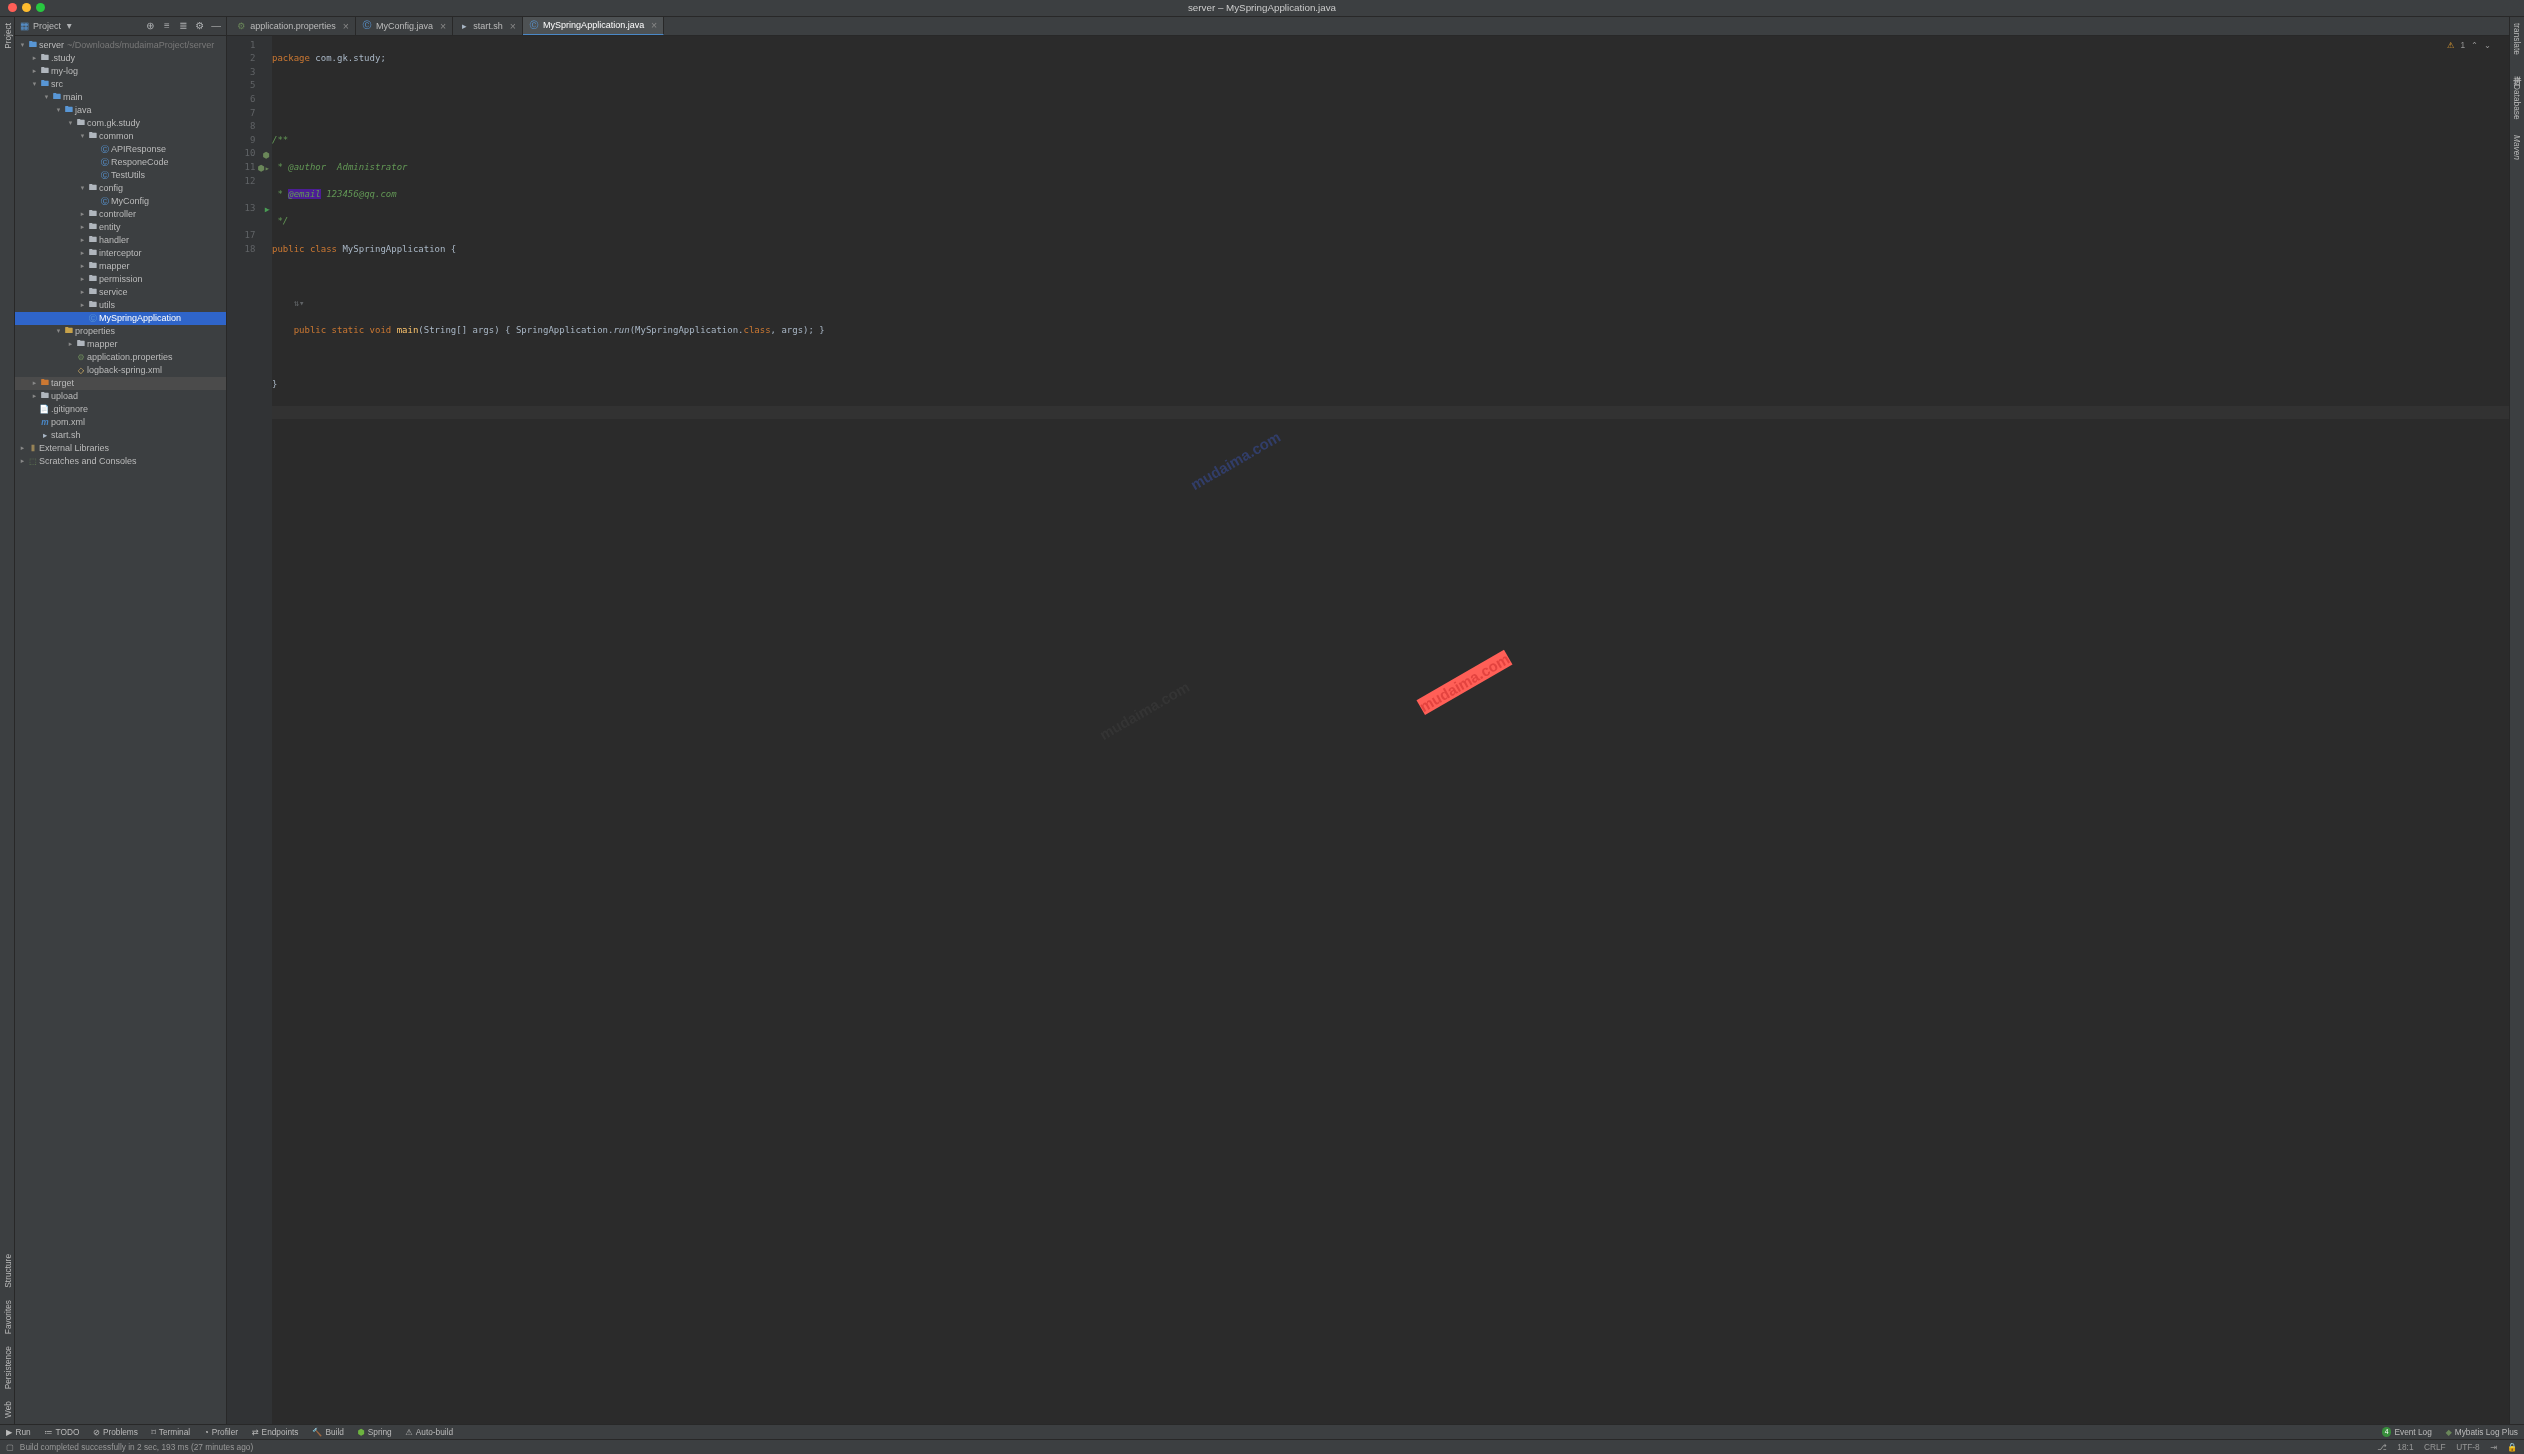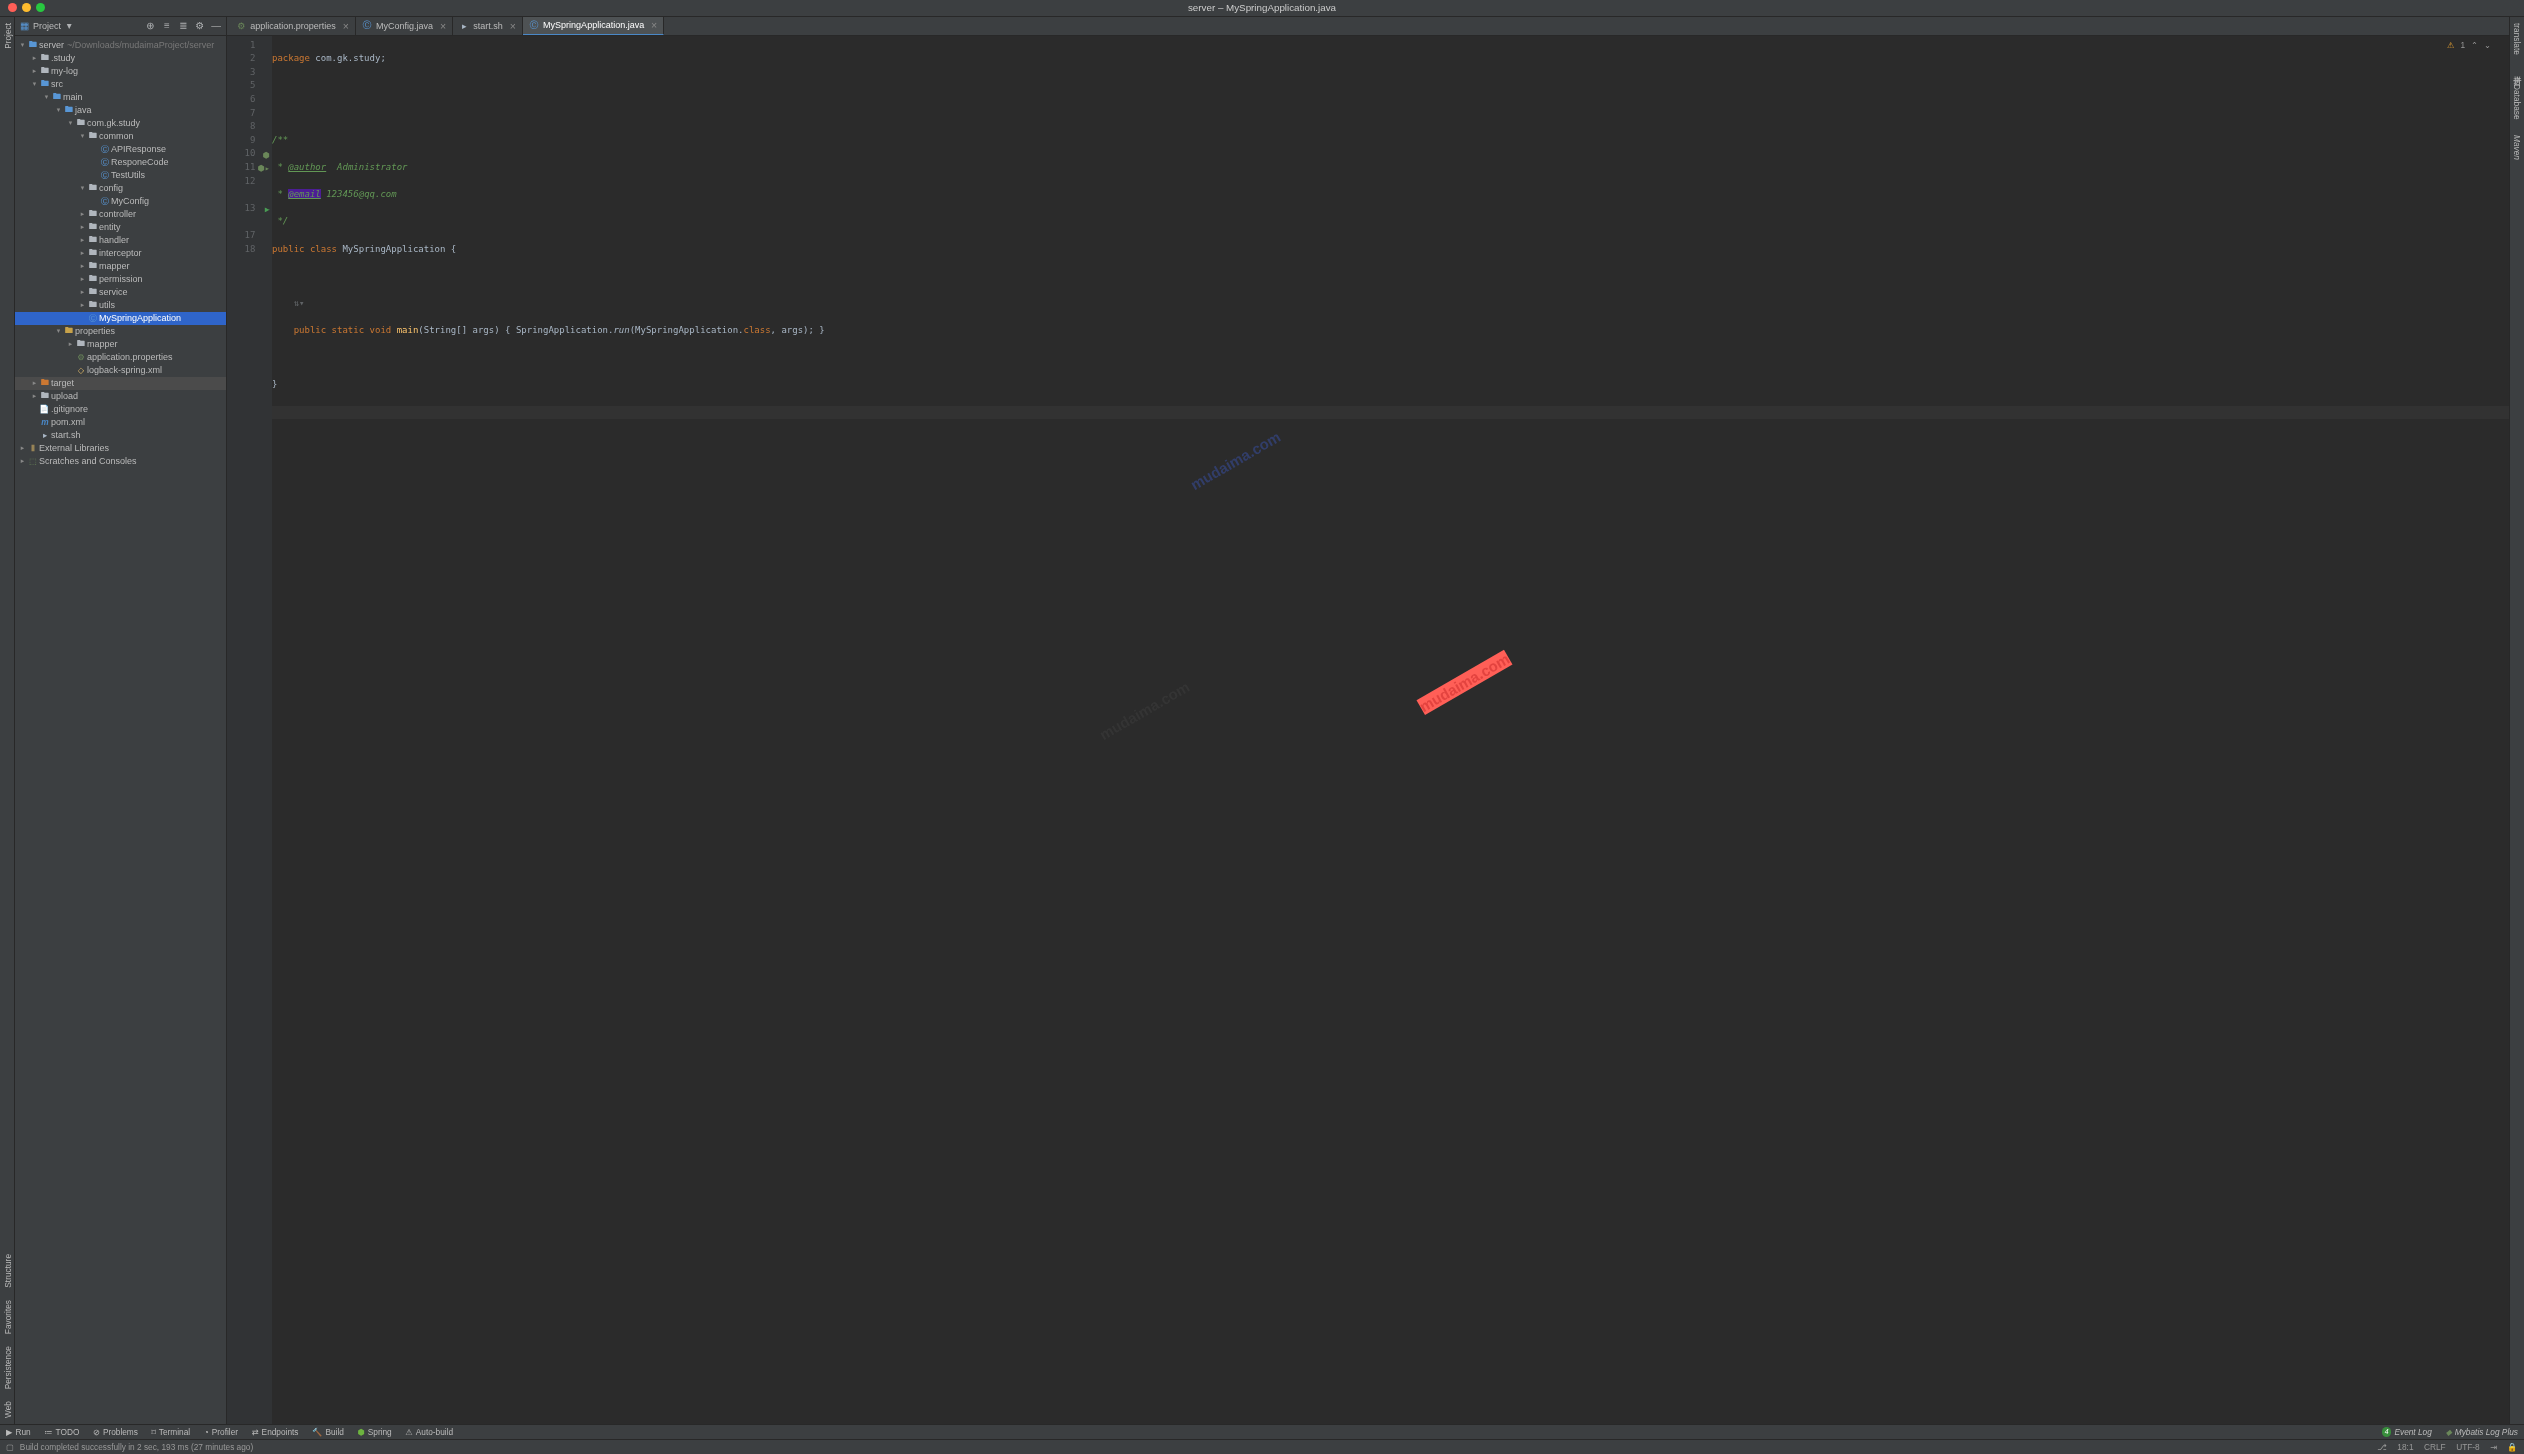--- a/index.html
+++ b/index.html
@@ -74,33 +74,33 @@
 }
 .gutter-line{height:13.6px;line-height:13.6px;padding-right:16.6px;position:relative;}
 .gutter-mark{position:absolute;right:2.3px;top:1.5px;font-size:8.3px;}
 .code{
   flex:1;font-family:Menlo,Consolas,monospace;font-size:9px;
   padding-top:3px;line-height:13.6px;white-space:pre;color:#a9b7c6;
 }
 .code-line{height:13.6px;}
 .kw{color:#cc7832;} .pkg{color:#a9b7c6;}
 .ann{color:#bbb529;}
-.doc{color:#629755;font-style:italic;} .doc-tag{color:#629755;font-style:italic;text-decoration:underline;margin-top:23px;}
+.doc{color:#629755;font-style:italic;} .doc-tag{color:#629755;font-style:italic;margin-top:23px;}
 .cls{color:#a9b7c6;} .fn{color:#ffc66d;} .emph{background:#4c1d95;}
 .fold{background:#3c3f41;padding:0 3px;border-radius:2.3px;border:0.8px solid #555;font-style:normal;color:#888;}
 .editor-status{
   position:absolute;right:18px;top:4.5px;display:flex;gap:6px;align-items:center;font-size:8.3px;color:#999;
 }
 .warn-icon{color:#f0a732;}
 .bottom-tools{
   height:15px;background:#3c3f41;border-top:0.8px solid #282828;
   display:flex;align-items:center;padding:0 6px;gap:13.6px;font-size:8.3px;
 }
 .bottom-tools .tool{display:flex;align-items:center;gap:3px;cursor:pointer;color:#bbbbbb;}
-.bottom-tools .right{margin-left:auto;display:flex;gap:13.6px;font-style:italic;}
+.bottom-tools .right{margin-left:auto;display:flex;gap:13.6px;}
 .badge{background:#388e3c;color:white;border-radius:50%;width:9.8px;height:9.8px;display:inline-flex;align-items:center;justify-content:center;font-size:6.8px;}
 .statusbar{
   height:15px;background:#3c3f41;border-top:0.8px solid #282828;
   display:flex;align-items:center;padding:0 6px;font-size:8.3px;color:#999;
 }
 .statusbar .right{margin-left:auto;display:flex;gap:10.5px;}
 .watermark{
   position:absolute;color:rgba(60,90,200,0.4);font-size:15px;
   transform:rotate(-30deg);font-weight:bold;pointer-events:none;
 }

